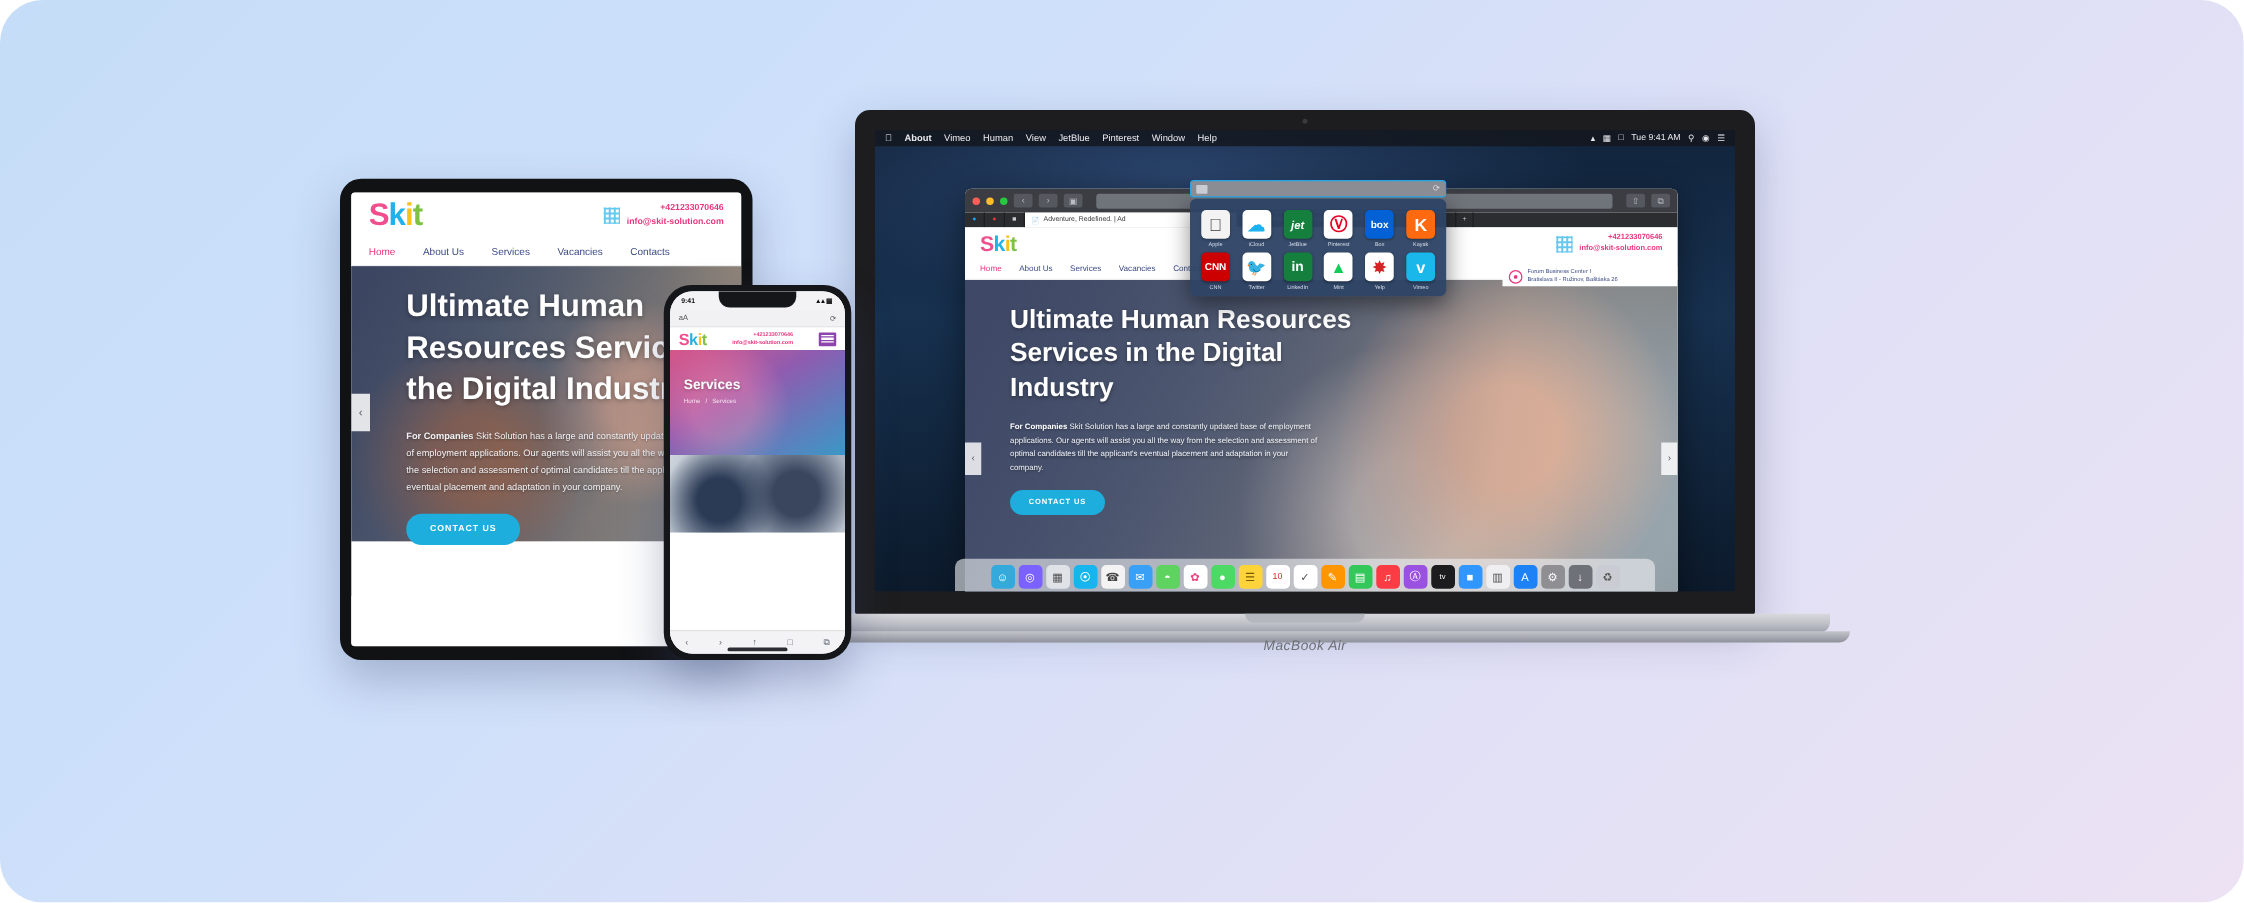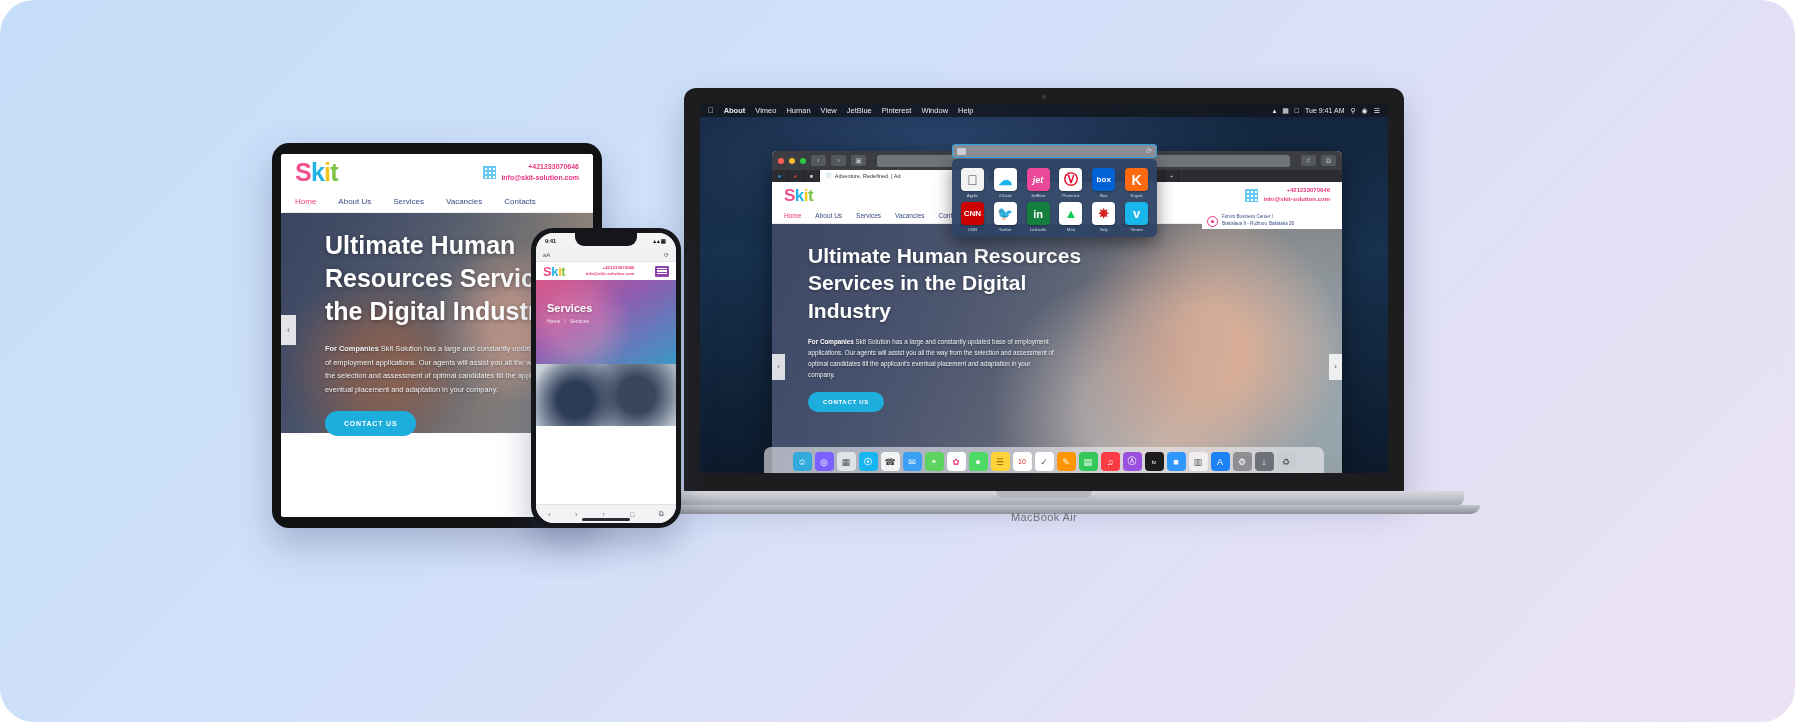--- a/index.html
+++ b/index.html
@@ -47,21 +47,21 @@
     width: 96px; height: 7px; background:#b4b7be;
     border-radius: 0 0 7px 7px;
   }
   .lap-foot {
     position:absolute; left:-76px; top:417px; width:872px; height:9px;
     background: linear-gradient(180deg,#c3c5cb,#8e919a);
     border-radius: 0 0 14px 14px;
   }
   .lap-label {
     position:absolute; left:0; right:0; top:423px; text-align:center;
-    font-size:11px; color:#6d7076; letter-spacing:.4px;
+    font-size:11px; color:#6d7076; letter-spacing:.4px;font-style:italic;
   }
 
   
   .mac-desktop {
     position:absolute; inset:0;
     background:
       radial-gradient(ellipse 80% 50% at 35% 10%, rgba(60,90,140,.55), transparent 60%),
       linear-gradient(180deg,#12243c 0%,#17314f 40%,#0c1a2b 100%);
   }
   .mac-menubar {
@@ -463,21 +463,21 @@
           <div class="fav-grid">
             <div class="fav-item">
               <div class="fav-ico" style="background:#f3f3f3;color:#3b3b3b;font-size:14px"></div>
               <div class="fav-lab">Apple</div>
             </div>
             <div class="fav-item">
               <div class="fav-ico" style="background:#ffffff;color:#1ab2ef;font-size:14px">☁</div>
               <div class="fav-lab">iCloud</div>
             </div>
             <div class="fav-item">
-              <div class="fav-ico" style="background:#ec4899;color:#fff;font-size:9px;font-style:italic">jet</div>
+              <div class="fav-ico" style="background:#15803d;color:#fff;font-size:9px;font-style:italic">jet</div>
               <div class="fav-lab">JetBlue</div>
             </div>
             <div class="fav-item">
               <div class="fav-ico" style="background:#ffffff;color:#e60023;font-size:14px">Ⓥ</div>
               <div class="fav-lab">Pinterest</div>
             </div>
             <div class="fav-item">
               <div class="fav-ico" style="background:#0161d5;color:#fff;font-size:8px">box</div>
               <div class="fav-lab">Box</div>
             </div>

